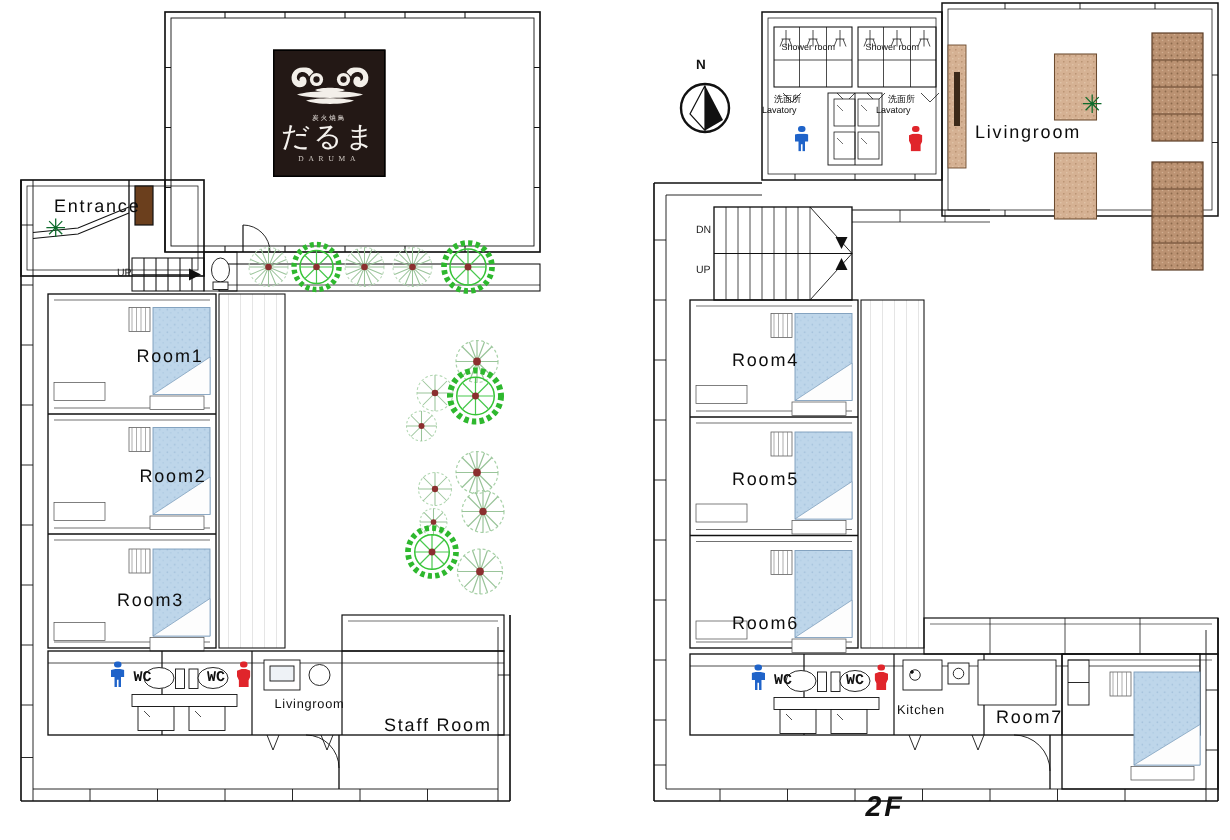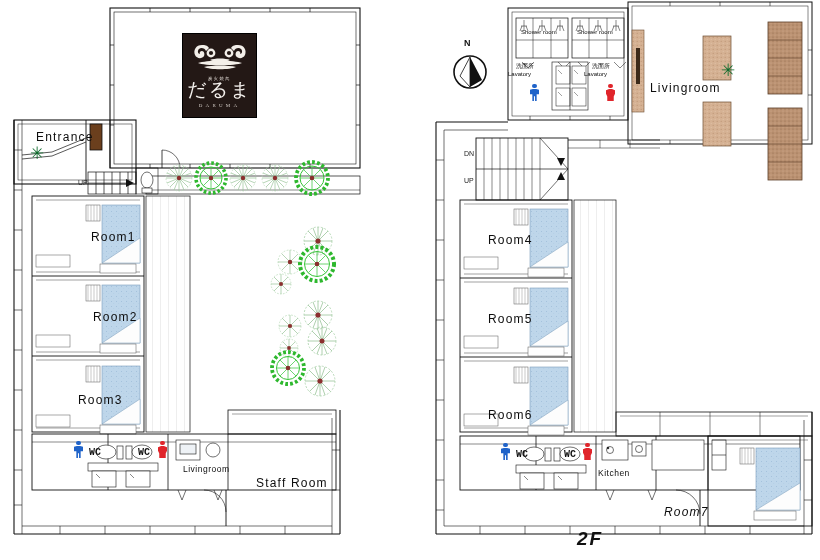--- a/index.html
+++ b/index.html
@@ -709,21 +709,21 @@
       </g>
     </svg>
 
     <div class="room-label tiny" style="left:101px; top:29px;">Shower room</div>
     <div class="room-label tiny" style="left:157px; top:29px;">Shower room</div>
     <div class="room-label big" style="left:230px; top:57px;margin-top:24px;">Livingroom</div>
     <div class="room-label big" style="left:68px;  top:233px;">Room4</div>
     <div class="room-label big" style="left:68px;  top:312px;">Room5</div>
     <div class="room-label big" style="left:68px;  top:408px;">Room6</div>
     <div class="room-label small" style="left:178px; top:468px;">Kitchen</div>
-    <div class="room-label big" style="left:244px; top:505px;font-style:italic;">Room7</div>
+    <div class="room-label big" style="left:244px; top:471px;">Room7</div>
 
     <div class="room-label tiny" style="left:96px; top:62px;">洗面所</div>
     <div class="room-label tiny" style="left:88px; top:71px;">Lavatory</div>
     <div class="room-label tiny" style="left:172px; top:62px;">洗面所</div>
     <div class="room-label tiny" style="left:164px; top:71px;">Lavatory</div>
 
     <div class="figure fig-male" style="left:110px; top:84px;">
         <span class="head"></span>
         <span class="body"></span>
       </div>

